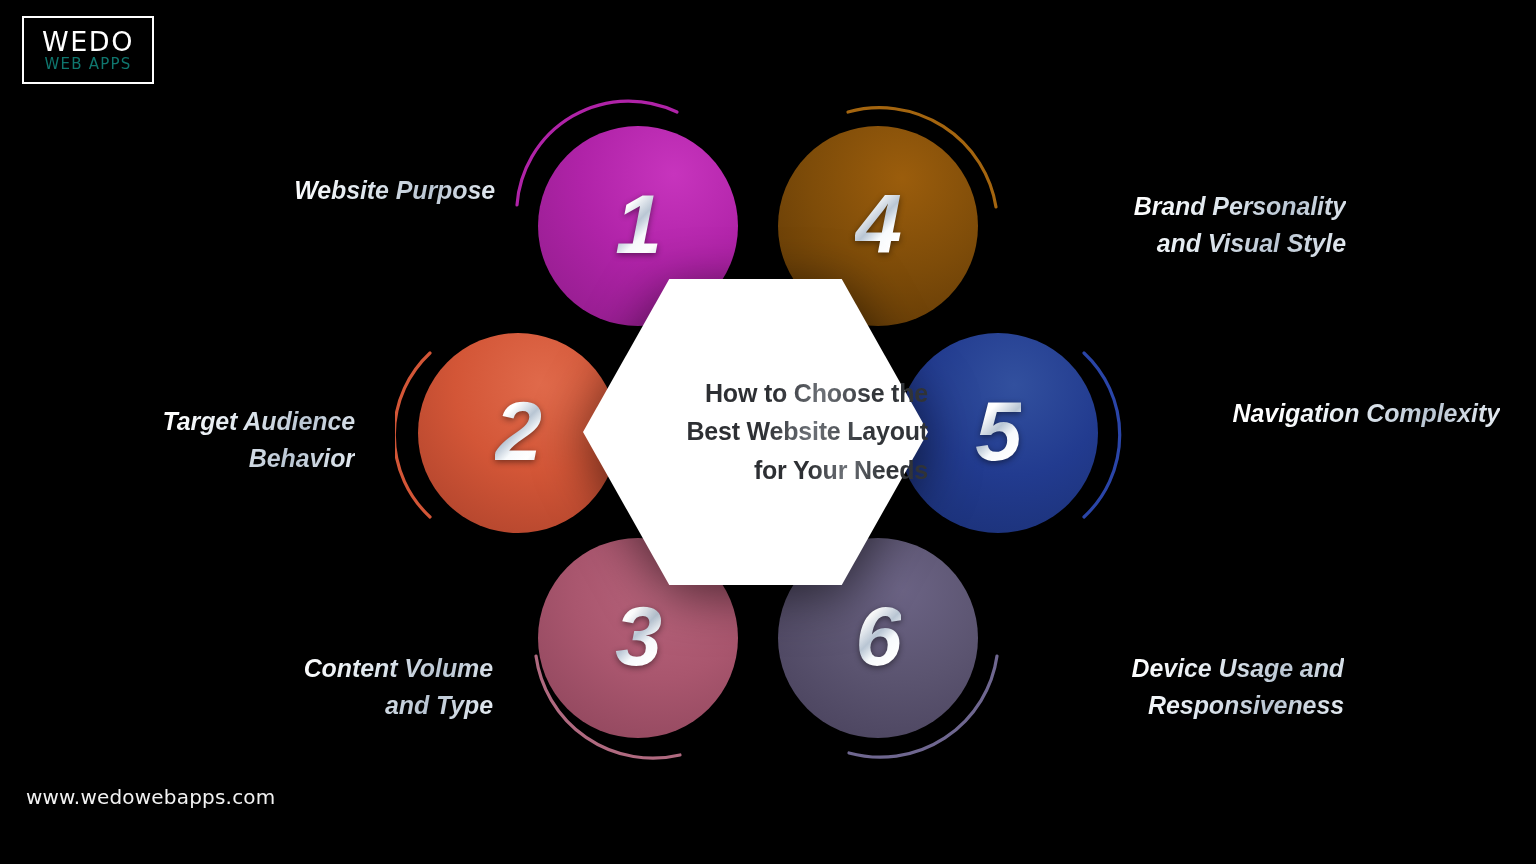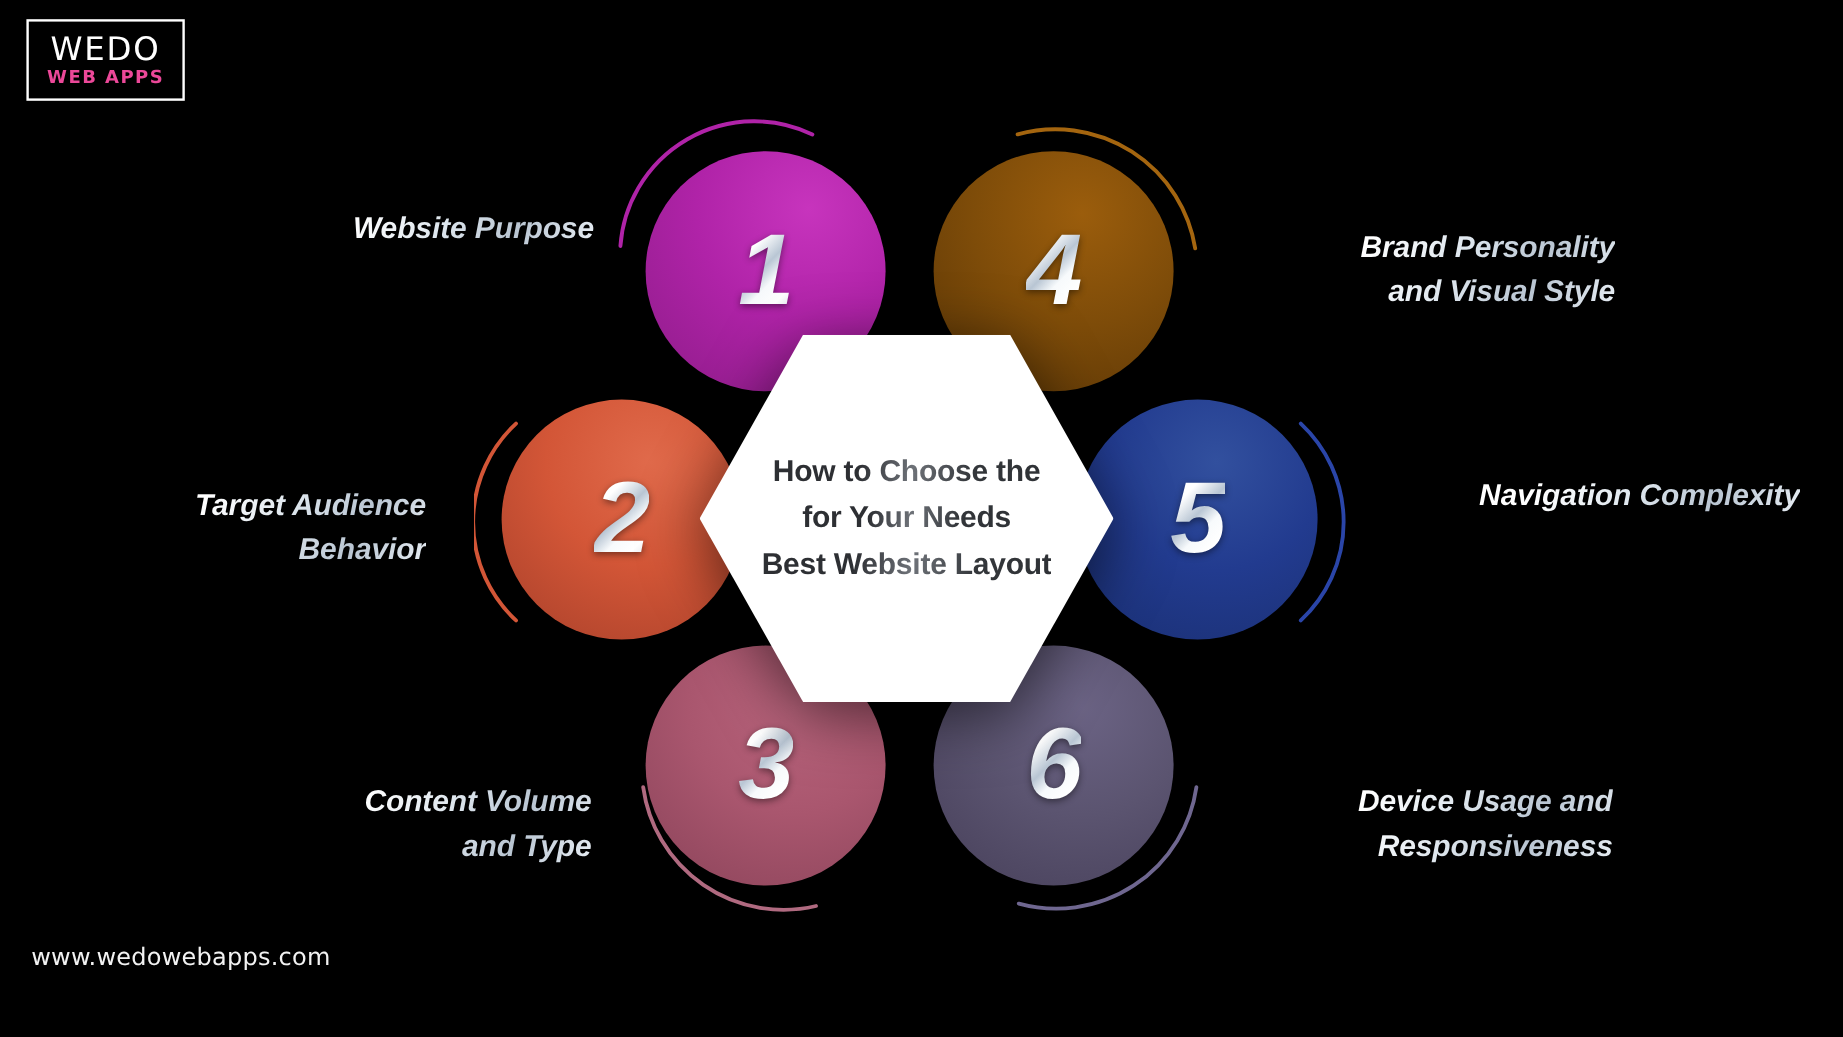--- a/index.html
+++ b/index.html
@@ -19,21 +19,21 @@
     display:flex; flex-direction:column;
     align-items:center; justify-content:center;
     gap:2px;
   }
   .logo-line1{
     color:#fff; font-size:27px; font-weight:400;
     letter-spacing:1.5px; line-height:1;
     font-family:"DejaVu Sans", sans-serif;
   }
   .logo-line2{
-    color:#ec4899; font-size:15px; font-weight:700;
+    color:#0f766e; font-size:15px; font-weight:400;
     letter-spacing:1.2px; line-height:1;
     font-family:"DejaVu Sans", sans-serif;
   }
 
   
   .site-url{
     position:absolute; left:26px; top:785px;
     color:#f2f2f2; font-size:20px; font-weight:400;
     letter-spacing:.2px;
     font-family:"DejaVu Sans", sans-serif;
@@ -92,21 +92,21 @@
   }
   .hex{
     position:absolute; inset:0;
     background:#ffffff;
     clip-path:polygon(25% 0%, 75% 0%, 100% 50%, 75% 100%, 25% 100%, 0% 50%);
     border-radius:14px;
   }
   .hex-text{
     position:absolute; inset:0;
     display:flex; flex-direction:column;
-    align-items:center; justify-content:center;
+    align-items:flex-end; justify-content:center;
     gap:3px;
   }
   .hex-text span{
     display:block;
     font-size:25px;
     font-weight:700;
     line-height:1.42;
     text-align:center;
     letter-spacing:-.2px;
     background:linear-gradient(100deg,#2d2f33 0%,#2d2f33 32%,#6e7278 52%,#33363a 74%,#2f3236 100%);
@@ -186,22 +186,22 @@
     <div class="num">3</div>
   </div>
   <div class="node" id="node6">
     <div class="num">6</div>
   </div>
 
   <div class="hex-wrap">
     <div class="hex"></div>
     <div class="hex-text">
       <span>How to Choose the</span>
+      <span>Best Website Layout</span>
       <span>for Your Needs</span>
-      <span>Best Website Layout</span>
     </div>
   </div>
 
   <div class="label right-al" id="lbl1">Website Purpose</div>
   <div class="label right-al" id="lbl2">Target Audience
 Behavior</div>
   <div class="label right-al" id="lbl3">Content Volume
 and Type</div>
   <div class="label left-al" id="lbl4">Brand Personality
 and Visual Style</div>

